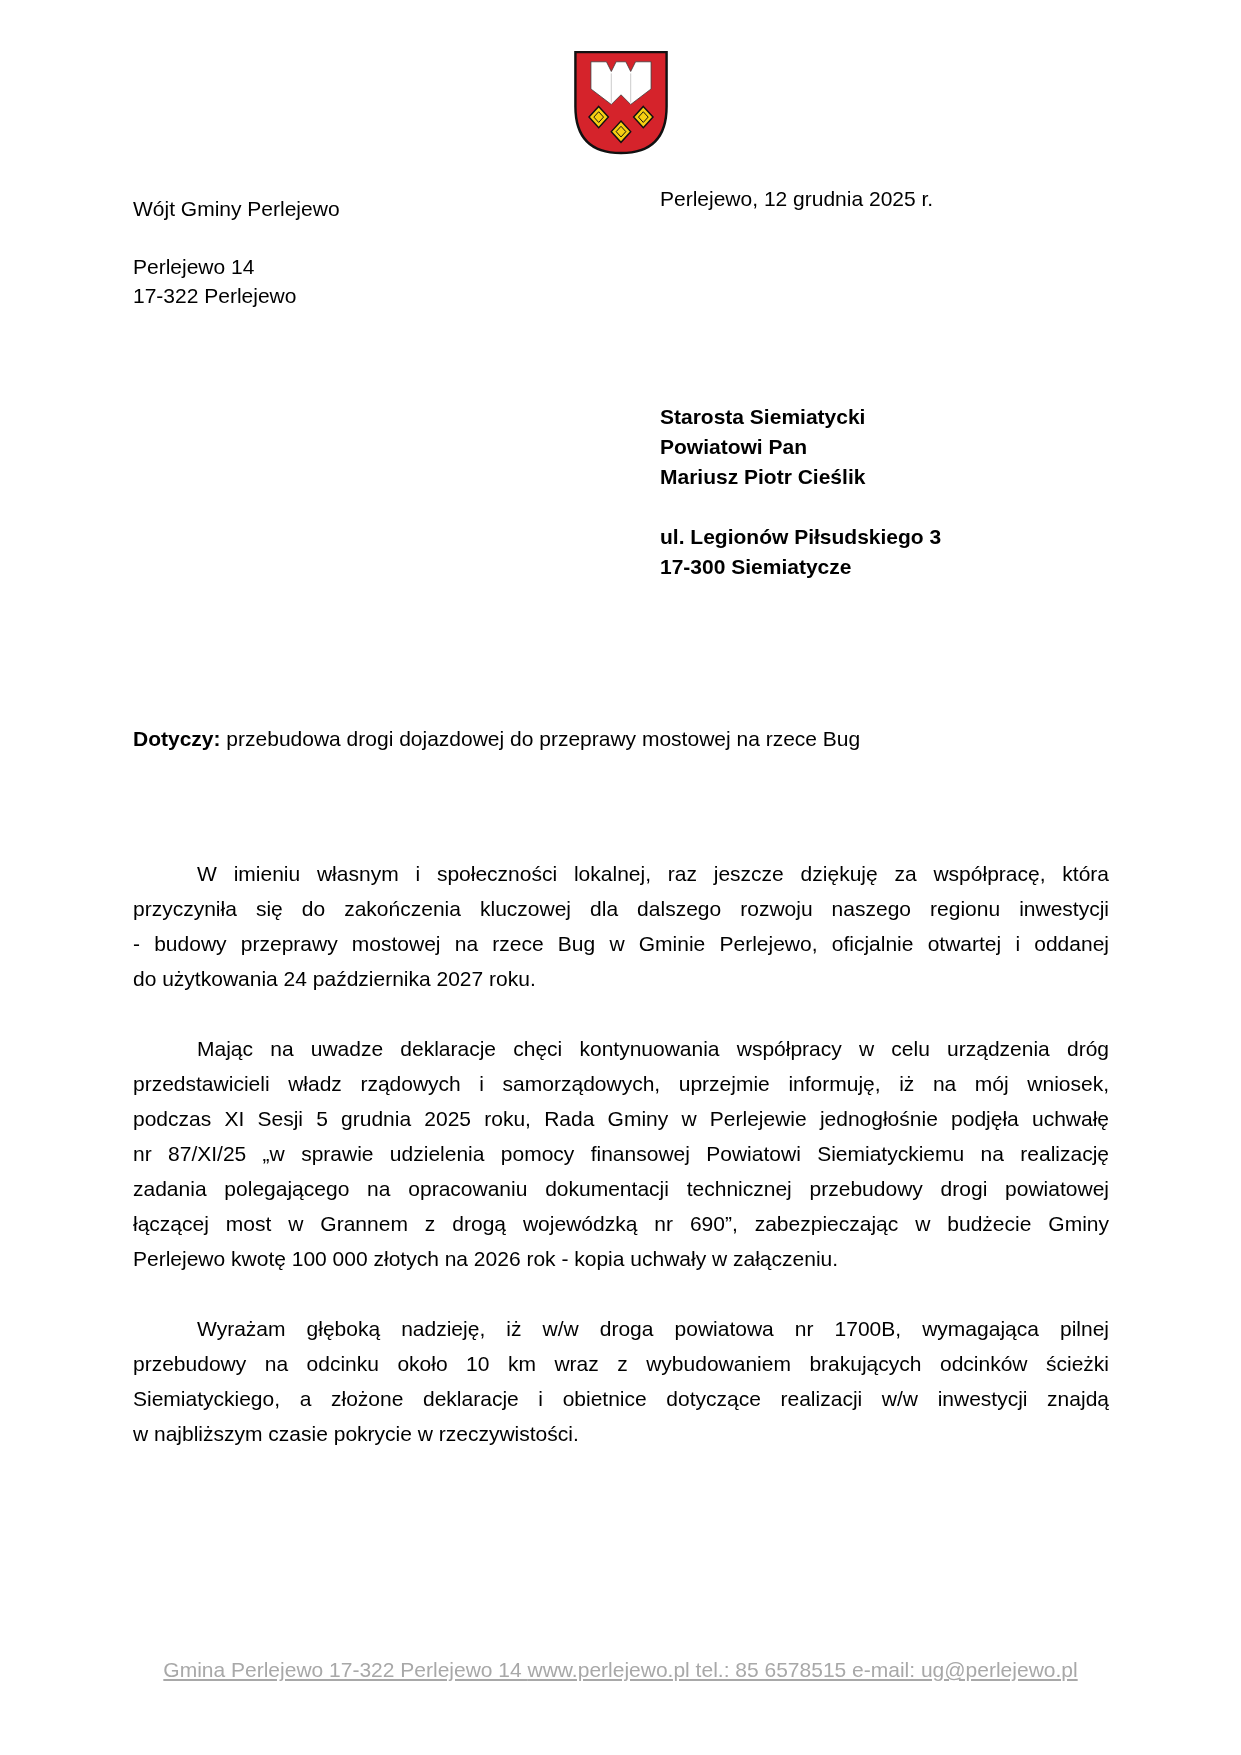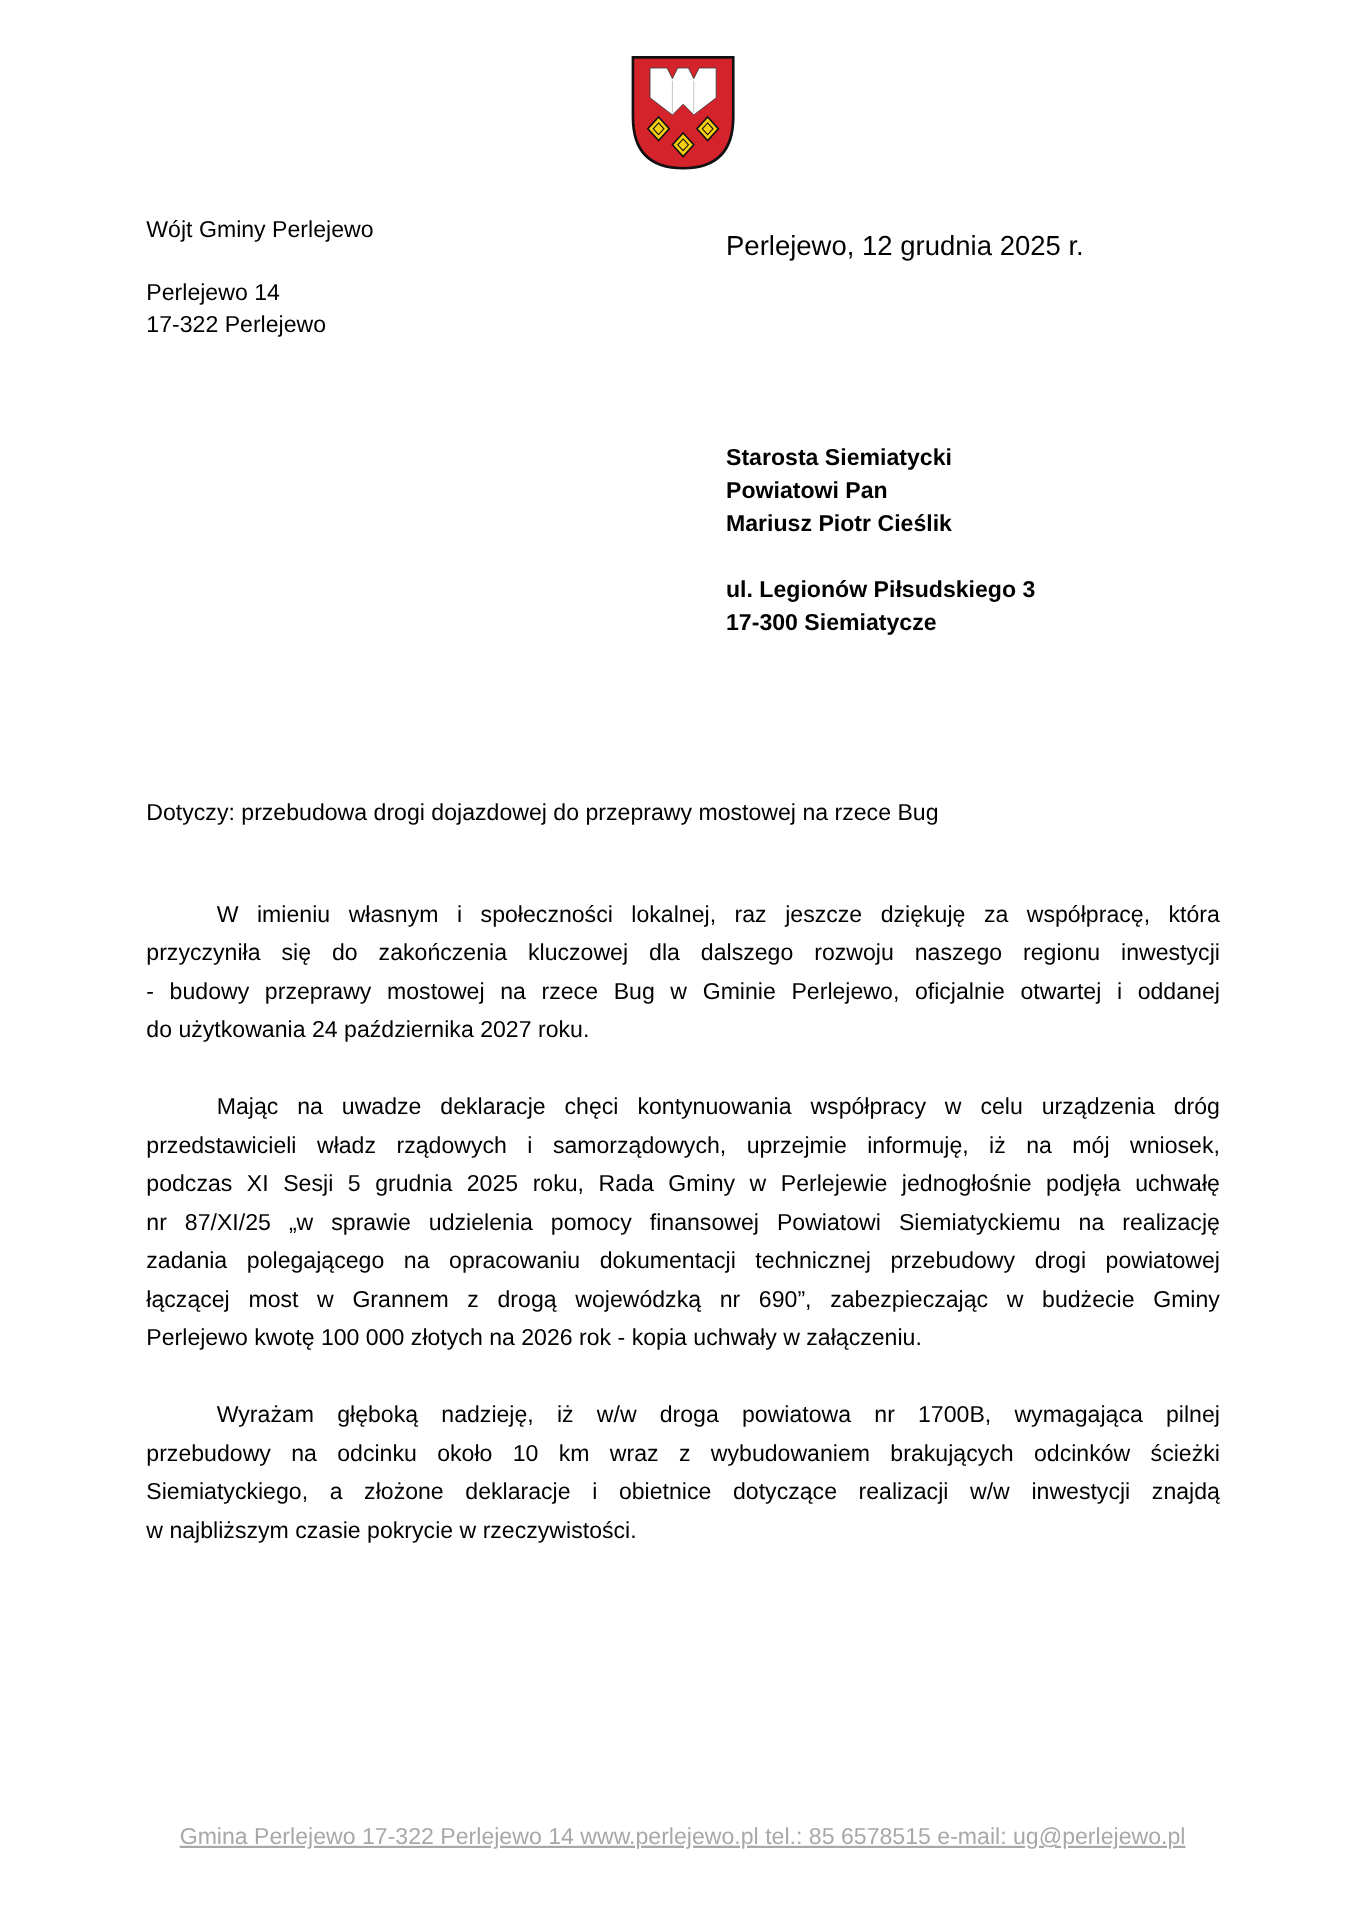--- a/index.html
+++ b/index.html
@@ -7,27 +7,27 @@
     width:1241px;height:1755px;
     background:#ffffff;
     font-family:"Liberation Sans",sans-serif;
     color:#000;
     position:relative;
     overflow:hidden;
   }
   .page{position:absolute;inset:0}
   .crest{position:absolute;top:50px;left:50%;transform:translateX(-50%)}
   .sender{position:absolute;left:133px;top:194px;font-size:21px;line-height:29px}
-  .date{position:absolute;left:660px;top:210px;font-size:25px;line-height:29px}
+  .date{position:absolute;left:660px;top:184px;font-size:21px;line-height:29px}
   .spacer-29{height:29px}
   .spacer-30{height:30px}
   .recipient{position:absolute;left:660px;top:402px;font-size:21px;line-height:30px;font-weight:bold}
   .subject{position:absolute;left:133px;top:724px;font-size:21px;line-height:30px}
-  .subject .label{font-weight:normal}
-  .letter-body{position:absolute;left:133px;top:814px;width:976px;font-size:21px;line-height:35px}
+  .subject .label{font-weight:bold}
+  .letter-body{position:absolute;left:133px;top:856px;width:976px;font-size:21px;line-height:35px}
   .para{margin:0 0 35px 0}
   .line{white-space:normal}
   .line.just{text-align:justify;text-align-last:justify}
   .line.first{text-indent:64px}
   .footer{
     position:absolute;left:0;right:0;top:1656px;
     text-align:center;font-size:21px;color:#a8a8a8;line-height:28px;text-decoration:underline;
   }
   .footer .footer-link{color:#a8a8a8;text-decoration:underline;cursor:pointer}
 </style>

